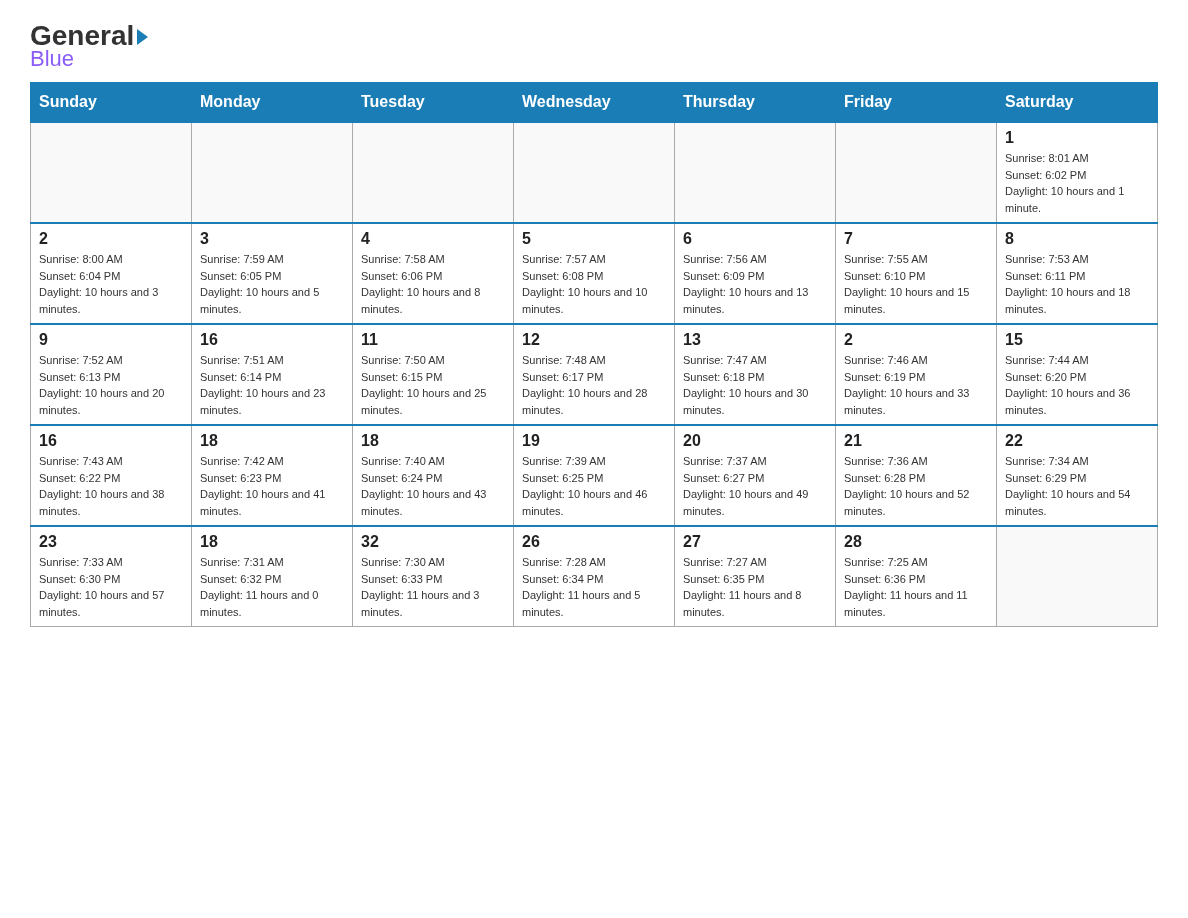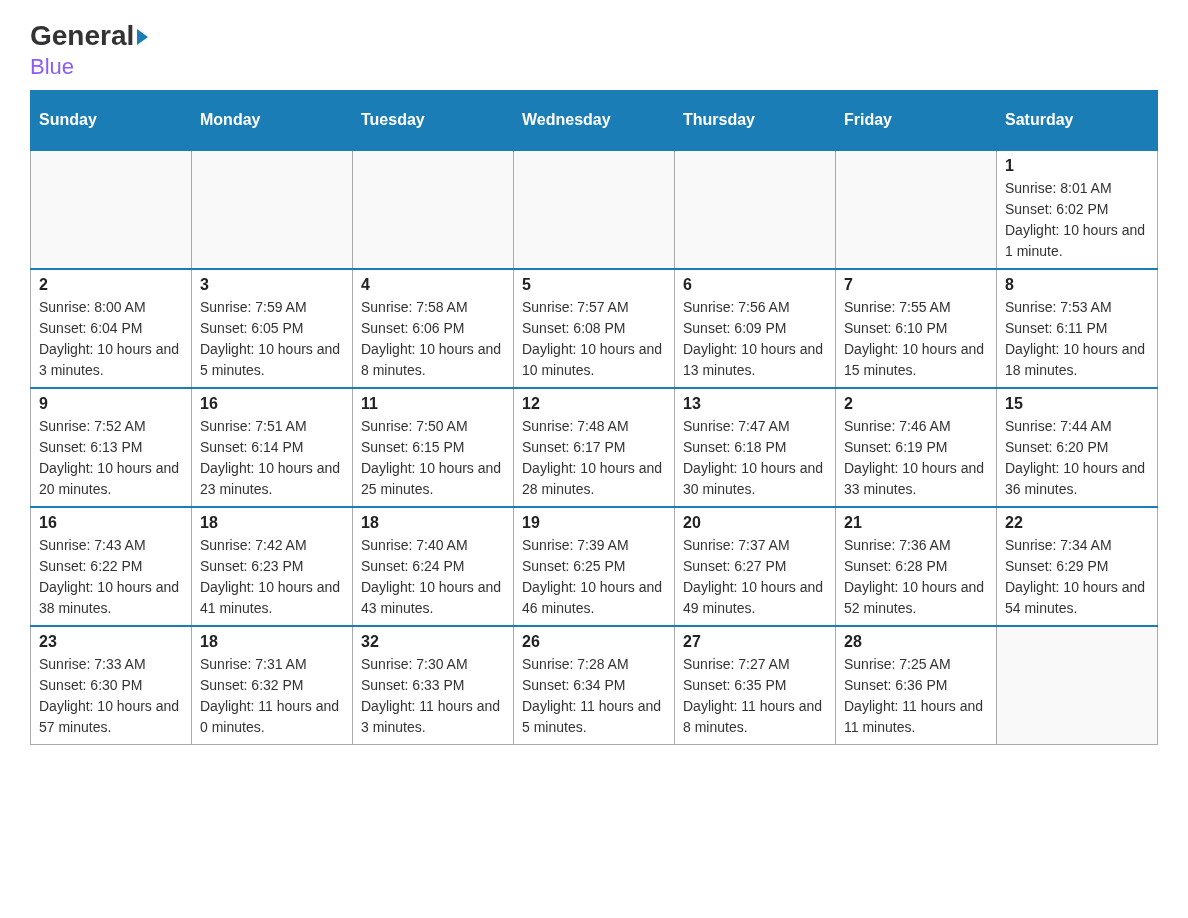--- a/index.html
+++ b/index.html
@@ -13,21 +13,20 @@
     .header {
       display: flex;
       justify-content: space-between;
       align-items: flex-start;
       margin-bottom: 10px;
     }
     .logo {
       display: flex;
       flex-direction: column;
       align-items: flex-start;
-      gap: 8px;
     }
     .logo-general {
       font-size: 28px;
       font-weight: bold;
       color: #333;
     }
     .logo-blue {
       font-size: 22px;
       font-weight: normal;
       color: #8b5cf6;
@@ -50,21 +49,21 @@
     .calendar {
       width: 100%;
       border-collapse: collapse;
       margin-top: 10px;
     }
     .calendar th {
       background-color: #1a7db5;
       color: #fff;
       font-size: 16px;
       font-weight: bold;
-      padding: 20px 8px;
+      padding: 10px 8px;
       text-align: left;
       border: 1px solid #1a7db5;
     }
     .calendar td {
       vertical-align: top;
       border: 1px solid #aaa;
       padding: 6px 8px;
       width: calc(100% / 7);
       min-height: 110px;
       font-size: 13px;
@@ -74,21 +73,21 @@
       border-top: 2px solid #1a7db5;
     }
     .day-number {
       font-size: 16px;
       font-weight: bold;
       color: #222;
       display: block;
       margin-bottom: 3px;
     }
     .day-info {
-      font-size: 14px;
+      font-size: 11px;
       color: #333;
       line-height: 1.5;
     }
     .empty-cell {
       background: #f9f9f9;
     }
   </style>
 </head>
 <body>
 

